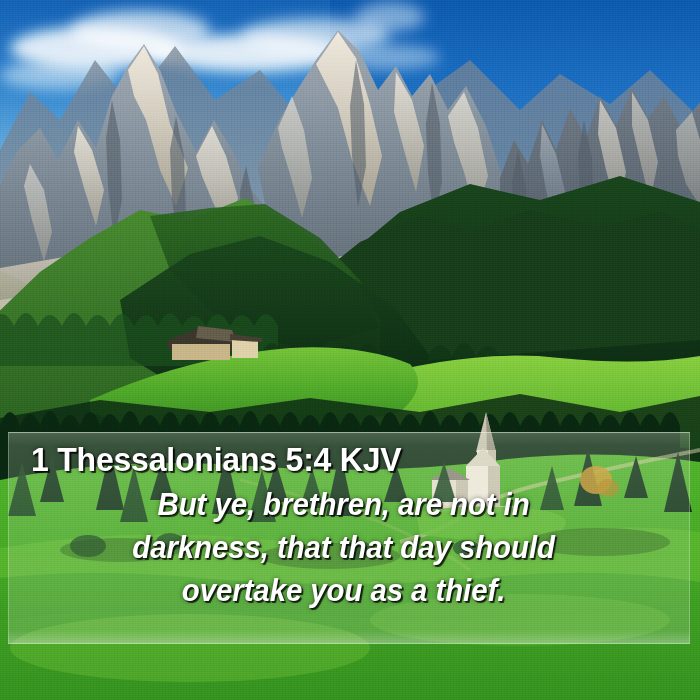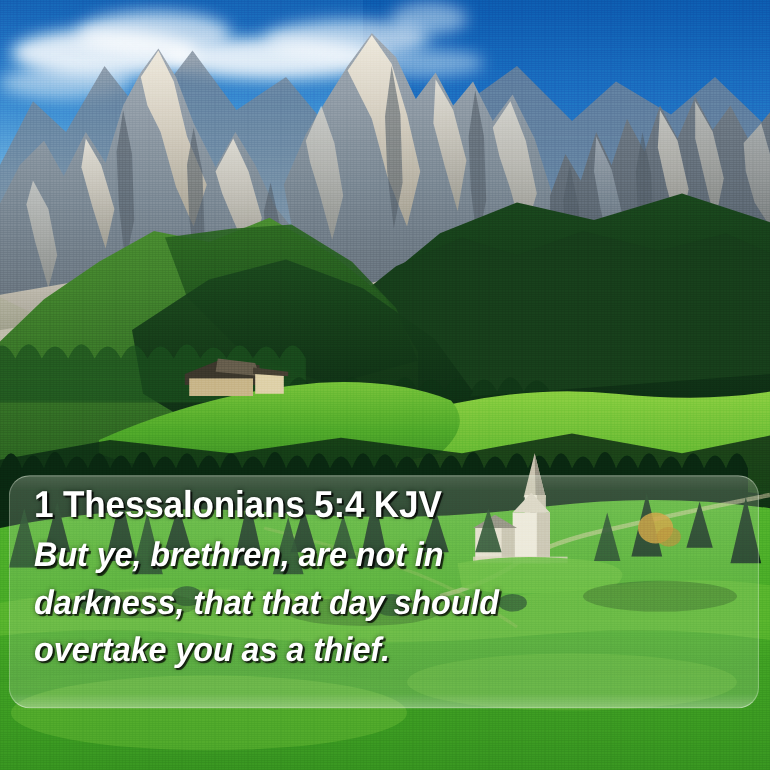--- a/index.html
+++ b/index.html
@@ -79,21 +79,20 @@
        rgba(222,233,210,.22) 6%,
        rgba(214,228,202,.16) 50%,
        rgba(218,231,206,.20) 94%,
        rgba(235,243,228,.40) 100%);
     border-top: 1px solid rgba(236,244,228,.45);
     border-bottom: 1px solid rgba(236,244,228,.50);
     border-left: 1px solid rgba(236,244,228,.30);
     border-right: 1px solid rgba(236,244,228,.30);
     box-sizing: border-box;
     padding: 6px 0 0 22px;
-    border-radius: 19px;
   }
 
   .verse-title {
     color: #ffffff;
     font-size: 34px;
     font-weight: bold;
     letter-spacing: -0.2px;
     line-height: 40px;
     text-shadow:
       2px 2px 0 rgba(0,0,0,.62),
@@ -102,20 +101,21 @@
     white-space: nowrap;
     transform: scaleX(.94);
     transform-origin: left center;
     margin: 0 0 4px 0;
   }
 
   .verse-body {
     margin: 0;
     padding: 0;
     list-style: none;
+    text-align: center;
   }
   .verse-line {
     color: #ffffff;
     font-size: 31px;
     font-weight: bold;
     font-style: italic;
     line-height: 43px;
     letter-spacing: -0.1px;
     text-shadow:
       2px 2px 0 rgba(0,0,0,.60),

